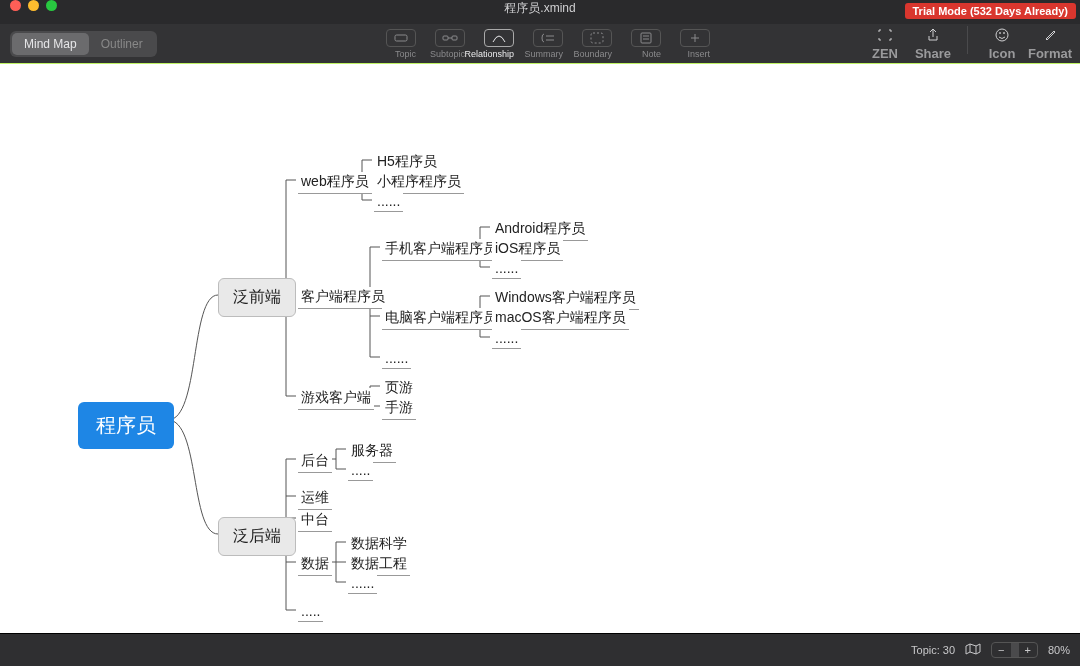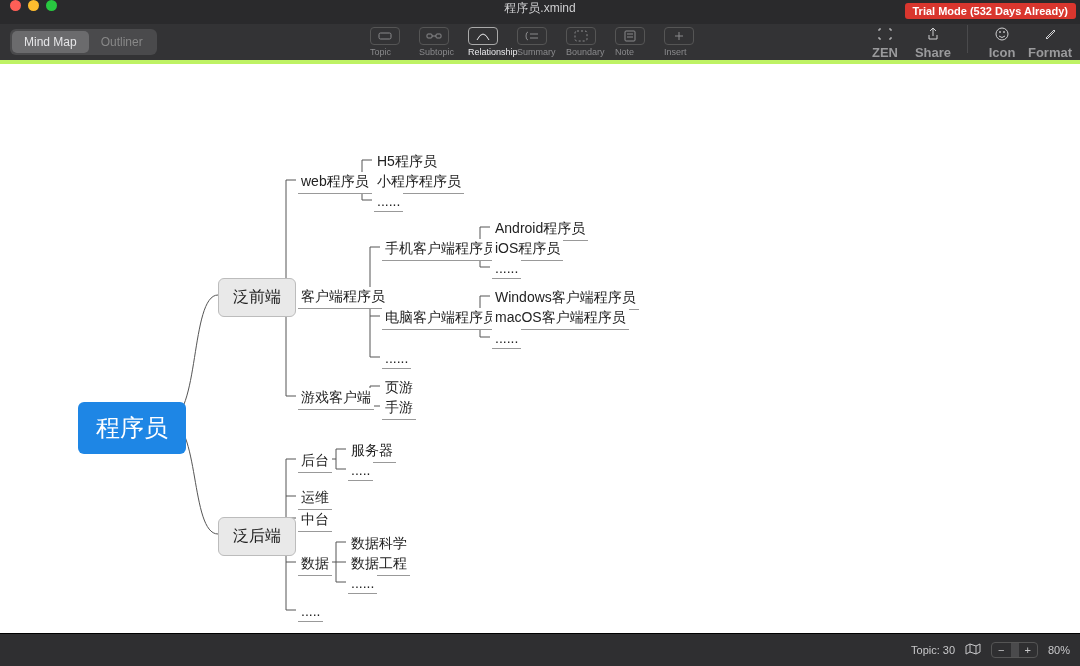--- a/index.html
+++ b/index.html
@@ -9,43 +9,43 @@
   .titlebar { height: 24px; background: #2a2a2c; display: flex; align-items: flex-start; position: relative; }
   .traffic { display: flex; gap: 7px; padding-left: 10px; }
   .traffic span { width: 11px; height: 11px; border-radius: 50%; display: inline-block; }
   .tl-red { background: #ff5f57; }
   .tl-yel { background: #febc2e; }
   .tl-grn { background: #28c840; }
   .doc-title { position: absolute; left: 0; right: 0; text-align: center; color: #cfcfd1; font-size: 12px; }
   .trial { position: absolute; right: 4px; top: 3px; background: #d9362e; color: #fff; font-size: 11px; font-weight: 600; padding: 2px 8px; border-radius: 3px; }
 
   
-  .toolbar { height: 40px; background: #333335; display: flex; align-items: center; padding: 0 10px; color: #b8b8ba; font-size: 10px; position: relative; border-bottom: 4px solid #bef264; }
+  .toolbar { height: 40px; background: #333335; display: flex; align-items: center; padding: 0 10px; color: #b8b8ba; font-size: 10px; position: relative; border-bottom: 1px solid #bef264; }
   .view-switch { display: flex; background: #4a4a4c; border-radius: 6px; padding: 2px; }
   .view-switch .seg { padding: 4px 12px; font-size: 12px; border-radius: 5px; color: #e6e6e8; cursor: pointer; }
   .view-switch .seg.active { background: #6b6b6d; }
   .view-switch .seg.dim { color: #888; }
   .tool-group { position: absolute; left: 50%; transform: translateX(-50%); display: flex; gap: 3px; }
-  .tool-btn { width: 46px; display: flex; flex-direction: column; align-items: flex-start; gap: 2px; color: #8a8a8c; cursor: pointer; }
+  .tool-btn { width: 46px; display: flex; flex-direction: column; align-items: flex-end; gap: 2px; color: #8a8a8c; cursor: pointer; }
   .tool-btn.active { color: #eaeaec; }
   .tool-btn .ic { width: 30px; height: 18px; border: 1px solid #555; border-radius: 4px; display: flex; align-items: center; justify-content: center; }
   .tool-btn.active .ic { border-color: #aaa; }
   .tool-btn .lbl { font-size: 9px; }
   .right-tools { margin-left: auto; display: flex; gap: 8px; }
   .r-btn { width: 40px; display: flex; flex-direction: column; align-items: center; gap: 2px; color: #cfcfd1; cursor: pointer; }
   .r-btn .ic { width: 30px; height: 18px; display: flex; align-items: center; justify-content: center; }
   .r-btn .lbl { font-size: 13px; color: #9a9a9c; font-weight: bold; }
   .r-sep { width: 1px; height: 28px; background: #4a4a4c; margin: 0 6px; }
 
   
   .canvas-wrap { position: absolute; top: 64px; bottom: 22px; left: 0; right: 0; background: #fff; }
   .canvas { position: relative; width: 100%; height: 100%; }
   svg.links { position: absolute; inset: 0; width: 100%; height: 100%; pointer-events: none; }
   .node { position: absolute; font-size: 14px; color: #222; background: #fff; }
-  .node-root { background: #1e86e5; color: #fff; font-size: 24px; font-weight: 500; padding: 10px 18px; border-radius: 6px; }
+  .node-root { background: #1e86e5; color: #fff; font-size: 20px; font-weight: 500; padding: 10px 18px; border-radius: 6px; }
   .node-main { background: #e9e9e9; border: 1px solid #bcbcbc; font-size: 16px; padding: 8px 14px; border-radius: 6px; }
   .node-leaf { border-bottom: 1px solid #999; padding: 1px 3px 2px 3px; white-space: nowrap; }
 
   
   .statusbar { position: absolute; bottom: 0; left: 0; right: 0; height: 30px; background: #2f2f31; display: flex; align-items: center; justify-content: flex-end; gap: 10px; padding: 16px 10px; color: #c8c8ca; font-size: 11px; border-top: 1px solid #000; }
   .scrollbar-h { position: absolute; bottom: 23px; left: 0; right: 0; height: 10px; background: #1b1b1d; }
   .scrollbar-h .thumb { position: absolute; left: 400px; width: 280px; top: 2px; height: 6px; background: #4a4a4c; border-radius: 3px; }
   .zoom-ctl { display: flex; align-items: center; gap: 2px; border: 1px solid #555; border-radius: 4px; padding: 0 2px; }
   .zoom-ctl span { padding: 0 4px; cursor: pointer; }
   .gap { width: 1px; height: 14px; background: #4a4a4c; }

